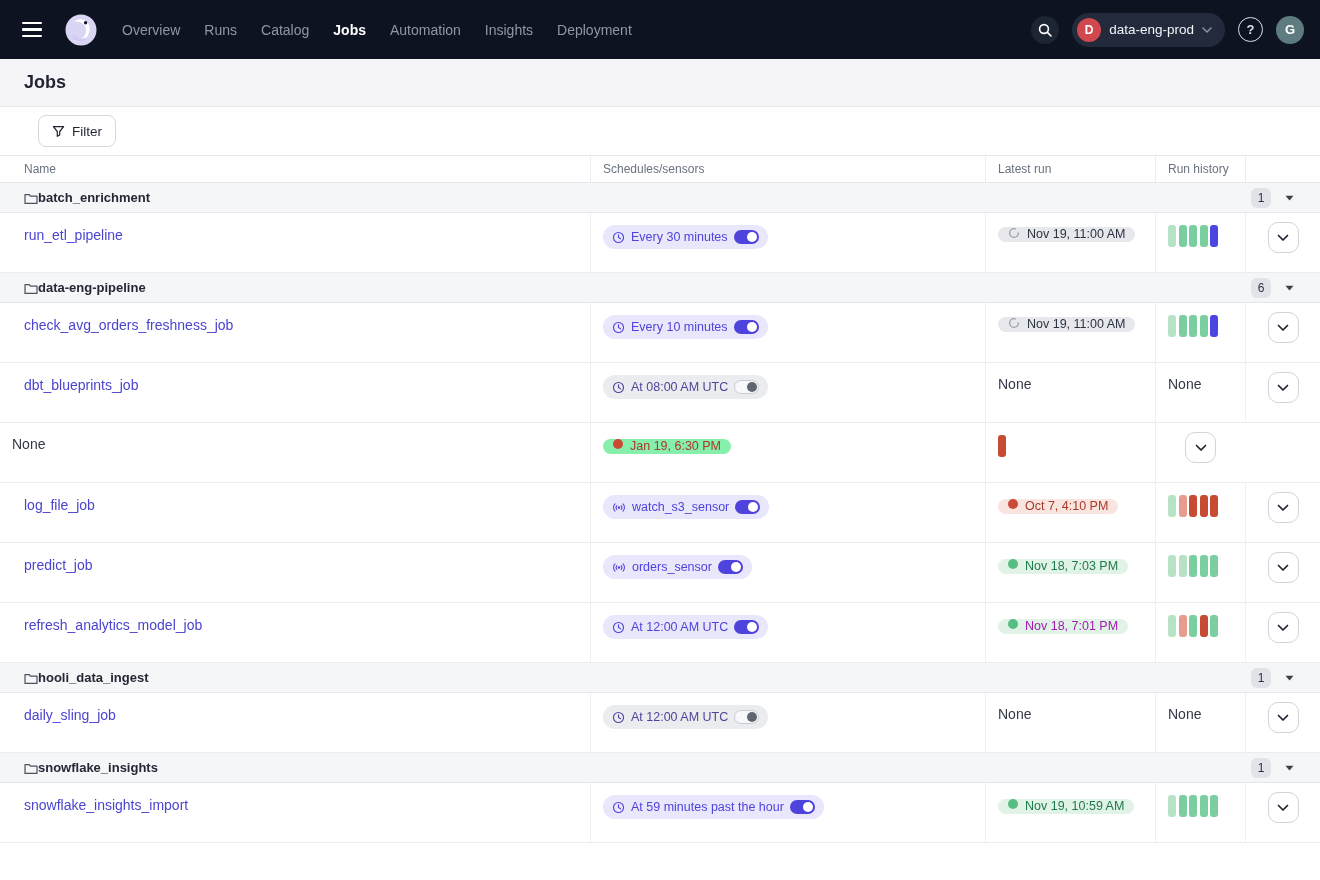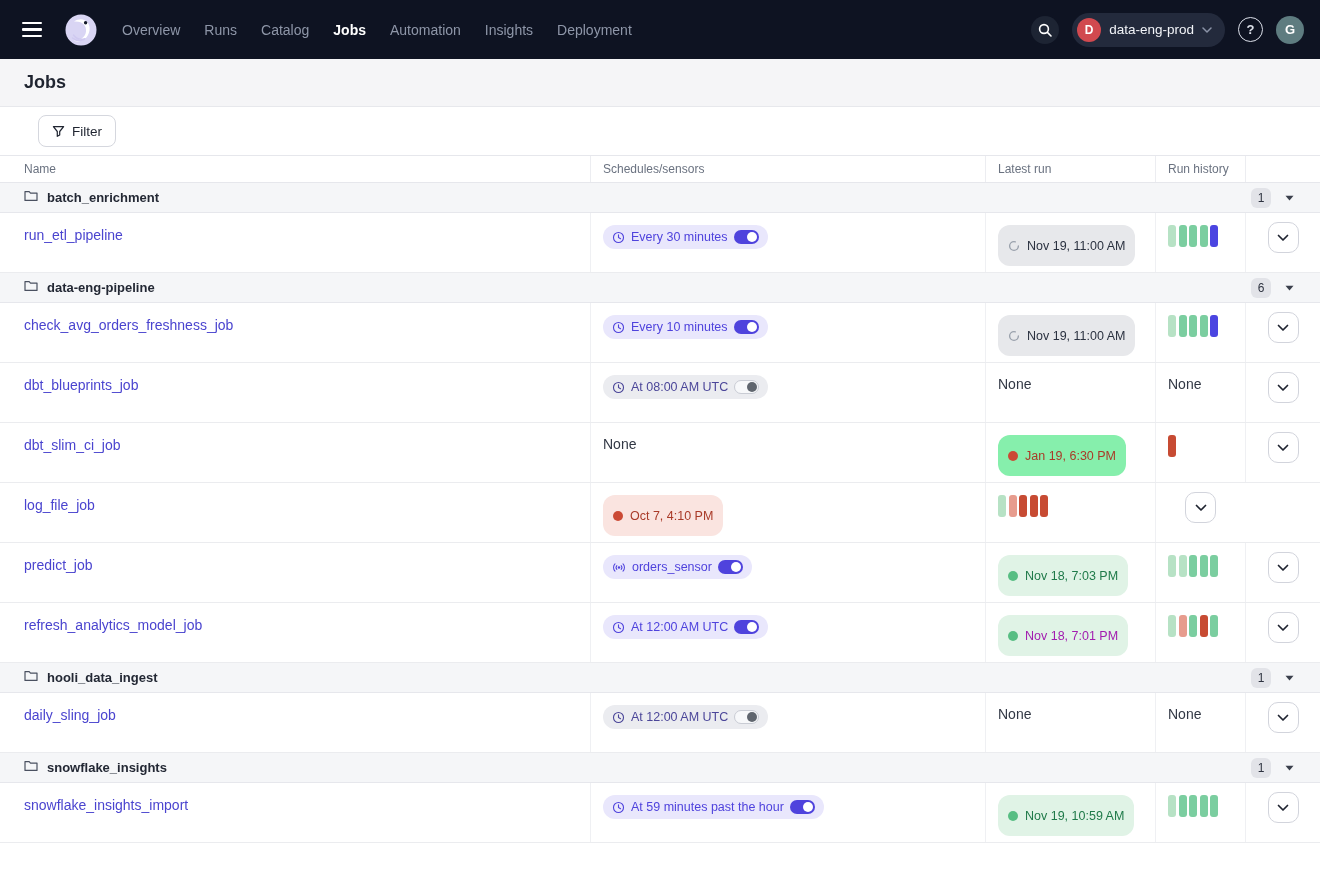--- a/index.html
+++ b/index.html
@@ -42,21 +42,21 @@
 
   
   .grid-cols { display:grid; grid-template-columns:590px 395px 170px 90px 75px; }
   .thead { height:28px; border-top:1px solid #E6E7EC; border-bottom:1px solid #E6E7EC; }
   .th { font-size:12px; color:#6A7280; display:flex; align-items:center; padding-left:12px; }
   .th:first-child { padding-left:24px; }
   .th + .th { border-left:1px solid #ECEDF1; }
 
   .group-row { height:30px; background:#F5F6F8; border-bottom:1px solid #E6E7EC; display:flex;
     align-items:center; justify-content:space-between; padding:0 26px 0 24px; cursor:pointer; }
-  .group-left { display:flex; align-items:flex-start; gap:9px; }
+  .group-left { display:flex; align-items:flex-end; }
   .group-name { font-size:13px; font-weight:700; color:#232834; }
   .group-right { display:flex; align-items:center; gap:14px; }
   .count-badge { min-width:20px; height:20px; padding:0 6px; border-radius:6px; background:#E2E3E8;
     color:#2E3340; font-size:12px; display:flex; align-items:center; justify-content:center; }
   .caret { display:flex; align-items:center; cursor:pointer; }
 
   .job-row { height:60px; background:#fff; border-bottom:1px solid #EBECEF; }
   .cell { padding:12px 12px 0 12px; }
   .cell + .cell { border-left:1px solid #EFF0F3; }
   .name-cell { padding:13px 12px 0 24px; }
@@ -68,21 +68,21 @@
   .sched-pill.on  { background:var(--sp-on-bg,#E9E7FC);  color:var(--sp-on-fg,#4F43DD);text-align:right; }
   .sched-pill.off { background:var(--sp-off-bg,#EBECF0); color:var(--sp-off-fg,#4B4699); }
   .toggle { width:25px; height:14px; border-radius:7px; position:relative; display:inline-block; flex:none; }
   .toggle.on { background:var(--sp-on-fg,#4F43DD); }
   .toggle.on::after { content:''; position:absolute; right:2px; top:2px; width:10px; height:10px;
     border-radius:50%; background:#fff; }
   .toggle.off { background:#F7F8FA; border:1px solid #C9CCD4; }
   .toggle.off::after { content:''; position:absolute; right:1px; top:1px; width:10px; height:10px;
     border-radius:50%; background:#60666F; }
 
-  .run-pill { display:inline-flex; align-items:center; gap:7px; height:41px; padding:0 10px;
+  .run-pill { display:inline-flex; gap:7px; height:15px; padding:0 10px;
     border-radius:12px; font-size:12.5px; font-weight:500; cursor:pointer; white-space:nowrap; }
   .dot { width:10px; height:10px; border-radius:50%; display:inline-block; flex:none; }
 
   .bars { display:inline-flex; gap:2.5px; cursor:pointer; }
   .bar { width:8px; height:22px; border-radius:3px; display:inline-block; }
 
   .act-cell { display:flex; justify-content:center; padding:9px 0 0 0; }
   .expand-btn { width:31px; height:31px; border-radius:10px; background:#fff; border:1px solid #D2D4DC;
     display:flex; align-items:center; justify-content:center; cursor:pointer; }
 </style>
@@ -265,39 +265,46 @@
       <div class="cell hist-cell"><span class="none-text">None</span></div>
       <div class="cell act-cell">
         <button class="expand-btn">
           <svg width="12" height="8" viewBox="0 0 12 8" fill="none">
             <path d="M1.5 1.5 6 6l4.5-4.5" stroke="#1F2430" stroke-width="1.7" stroke-linecap="round" stroke-linejoin="round"></path>
           </svg>
         </button>
       </div>
     </div>
     <div class="job-row grid-cols">
-      <div class="cell name-cell"><a class="job-link">dbt_slim_ci_job</a></div>
       <div class="cell sched-cell"><span class="none-text">None</span></div>
       <div class="cell run-cell"><span class="run-pill" style="background: #86efac; color: rgb(169, 58, 40);">
           <span class="dot" style="background:#CB4A35"></span>
           <span>Jan 19, 6:30 PM</span>
         </span></div>
       <div class="cell hist-cell"><span class="bars">
           <span class="bar" style="background: rgb(199, 75, 51);"></span>
         </span></div>
       <div class="cell act-cell">
         <button class="expand-btn">
           <svg width="12" height="8" viewBox="0 0 12 8" fill="none">
             <path d="M1.5 1.5 6 6l4.5-4.5" stroke="#1F2430" stroke-width="1.7" stroke-linecap="round" stroke-linejoin="round"></path>
           </svg>
         </button>
       </div>
     </div>
     <div class="job-row grid-cols">
       <div class="cell name-cell"><a class="job-link">log_file_job</a></div>
+      <div class="cell sched-cell"><span class="sched-pill on">
+          <svg width="14" height="13" viewBox="0 0 14 14" fill="none">
+            <circle cx="7" cy="7" r="1.3" fill="currentColor"></circle>
+            <path d="M4.7 4.9a3.2 3.2 0 0 0 0 4.2M9.3 4.9a3.2 3.2 0 0 1 0 4.2M2.7 3.1a5.6 5.6 0 0 0 0 7.8M11.3 3.1a5.6 5.6 0 0 1 0 7.8" stroke="currentColor" stroke-width="1.1" stroke-linecap="round"></path>
+          </svg>
+          <span>watch_s3_sensor</span>
+          <span class="toggle on"></span>
+        </span></div>
       <div class="cell run-cell"><span class="run-pill" style="background: rgb(250, 228, 224); color: rgb(169, 58, 40);">
           <span class="dot" style="background:#CB4A35"></span>
           <span>Oct 7, 4:10 PM</span>
         </span></div>
       <div class="cell hist-cell"><span class="bars">
           <span class="bar" style="background: rgb(183, 226, 197);"></span>
           <span class="bar" style="background: rgb(231, 156, 142);"></span>
           <span class="bar" style="background: rgb(199, 75, 51);"></span>
           <span class="bar" style="background: rgb(199, 75, 51);"></span>
           <span class="bar" style="background: rgb(199, 75, 51);"></span>

